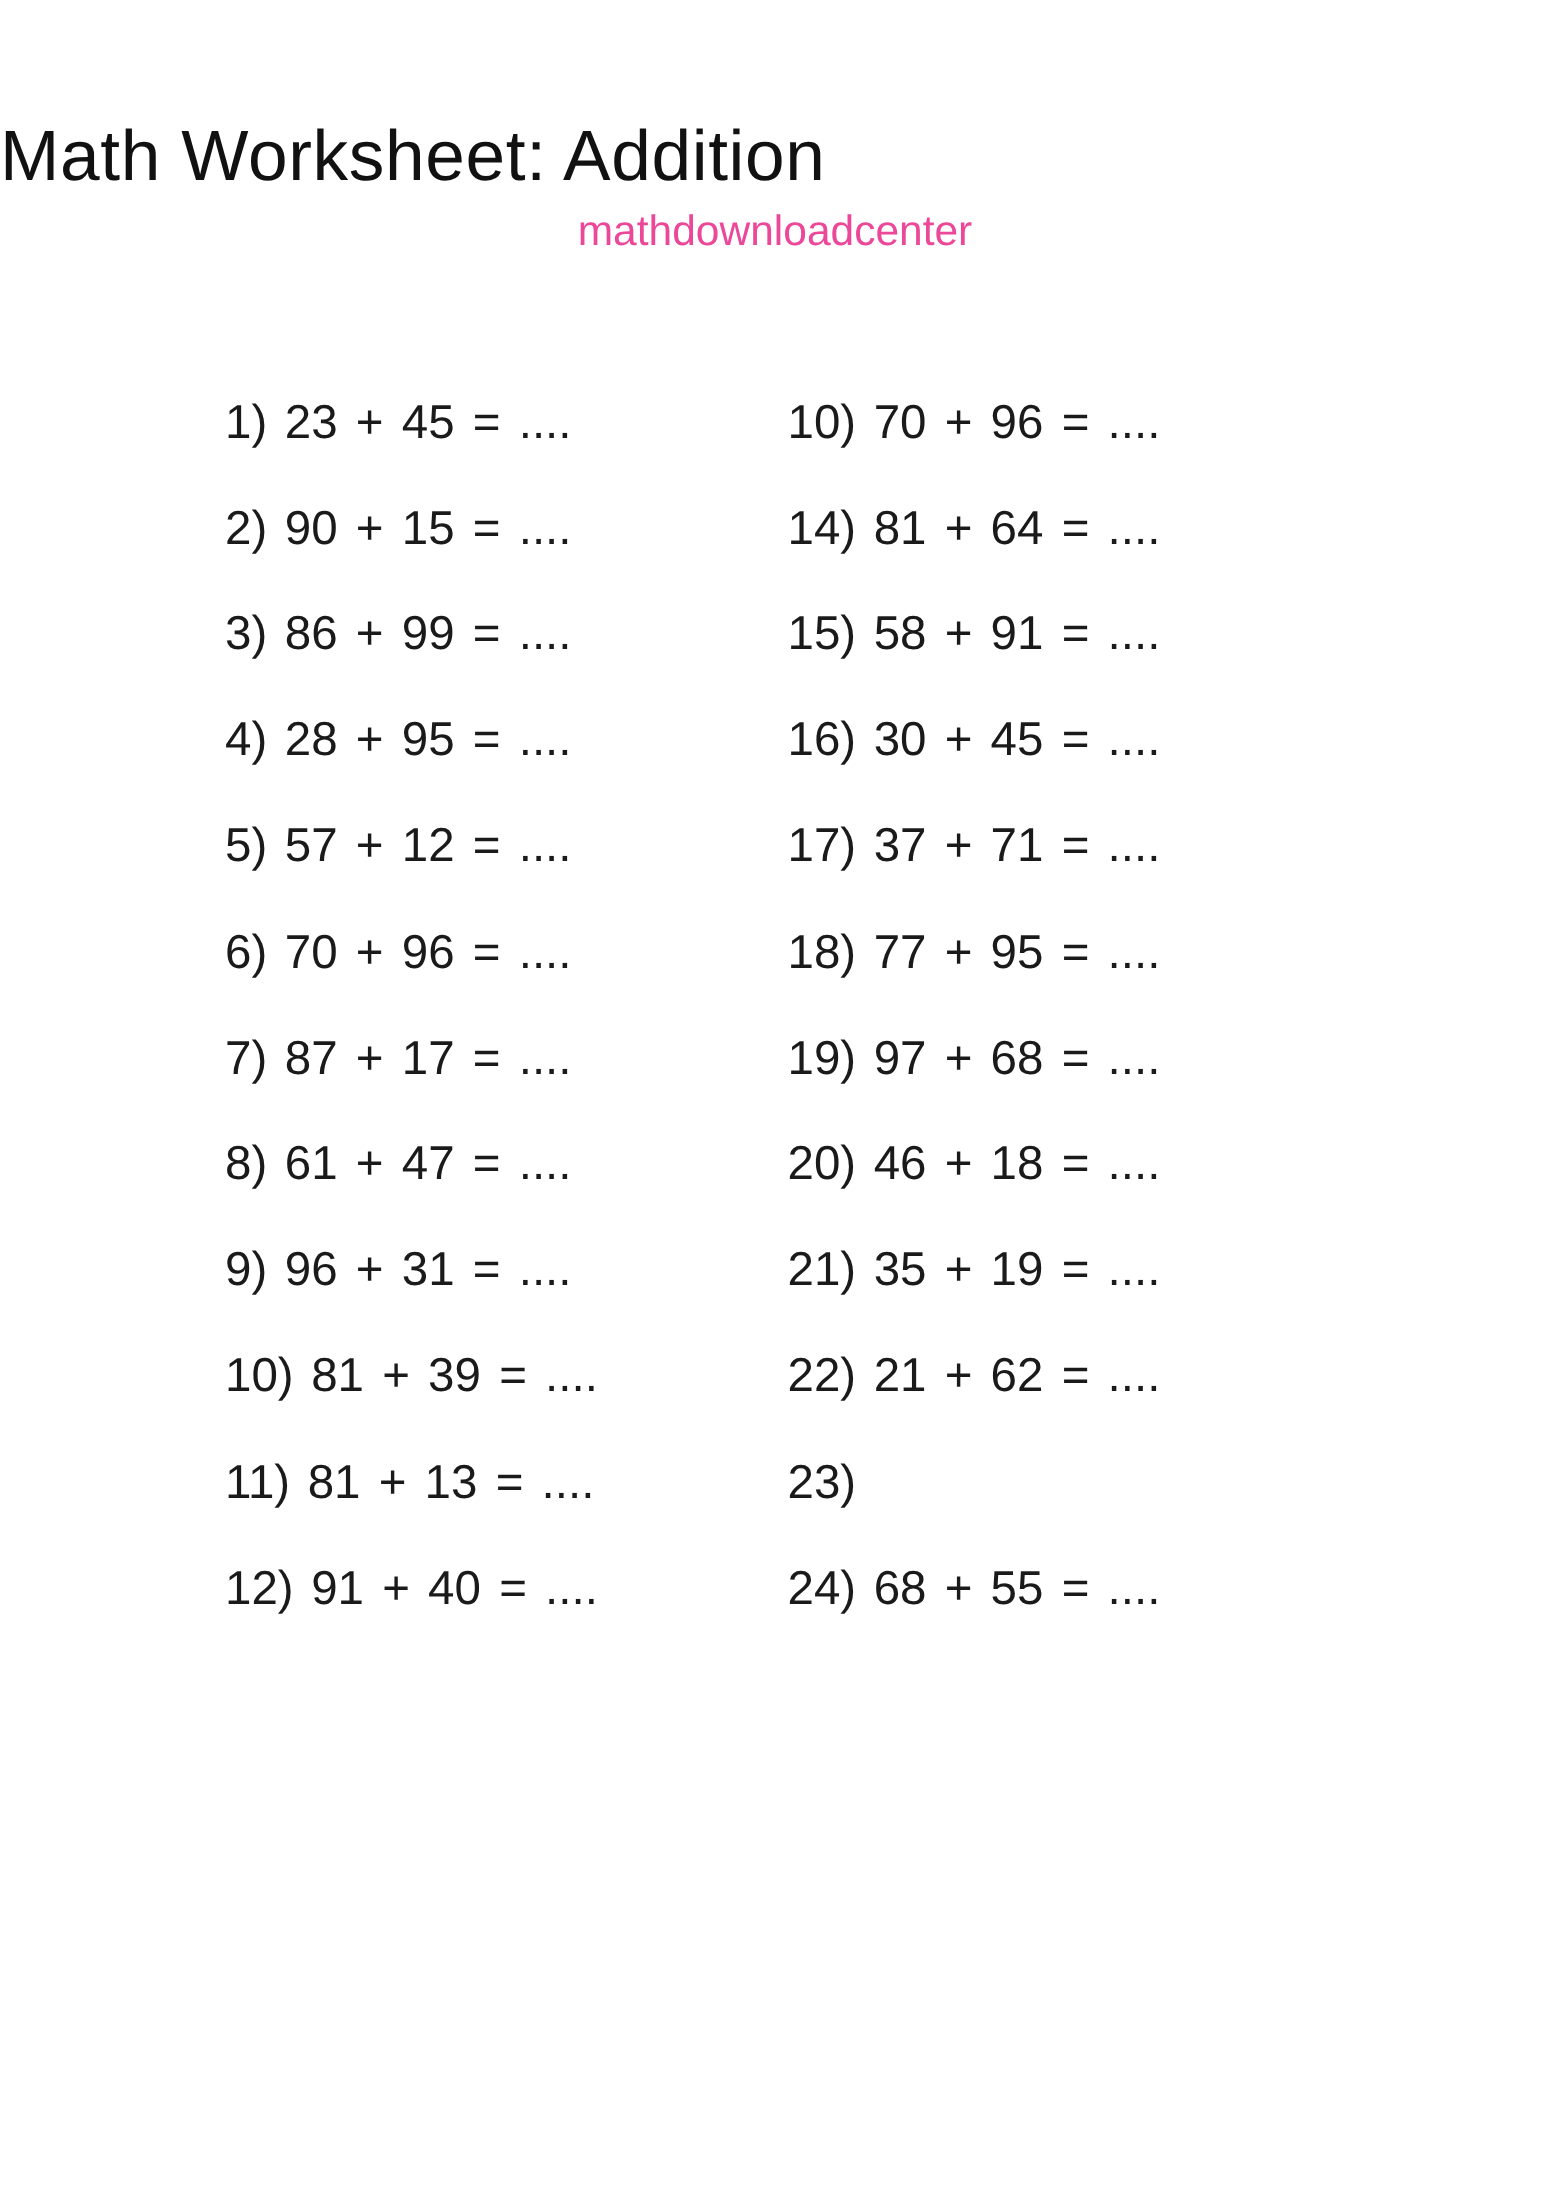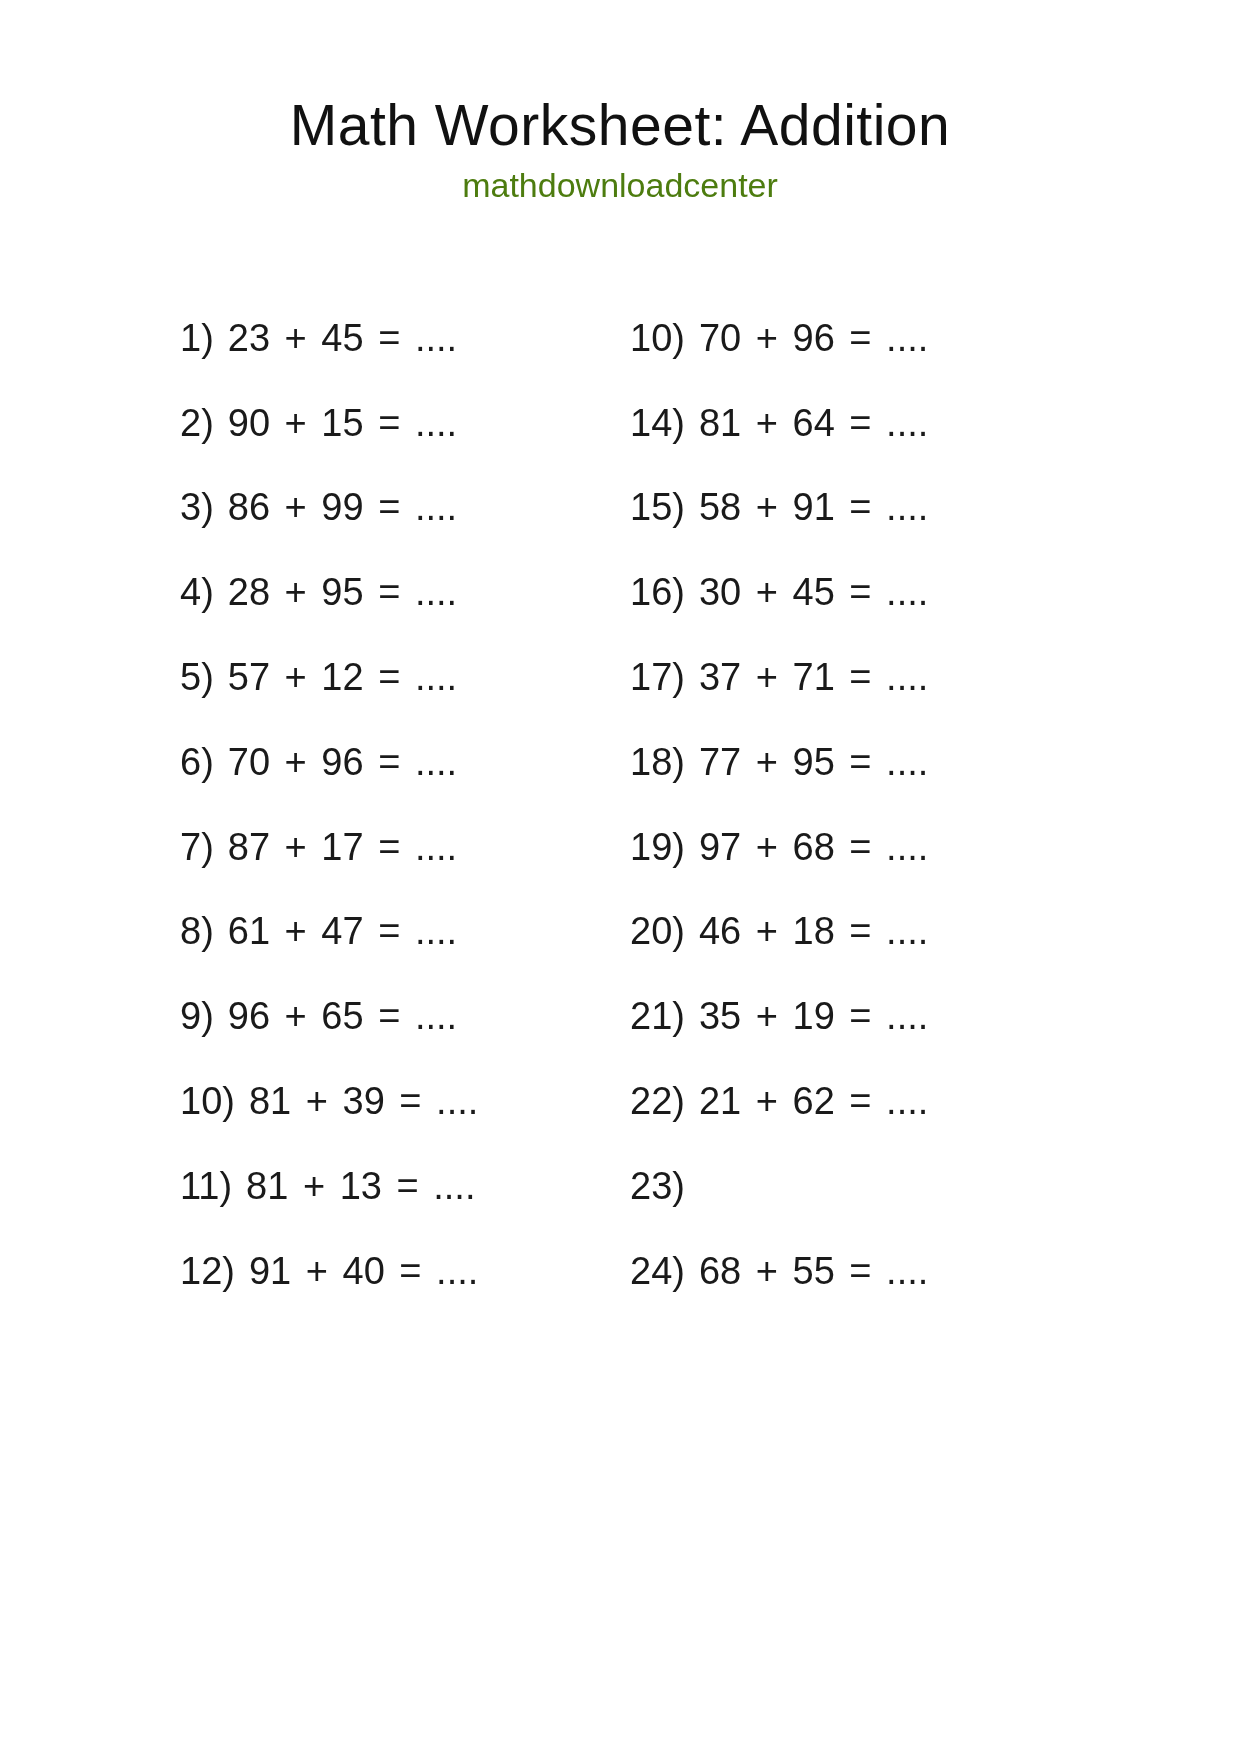--- a/index.html
+++ b/index.html
@@ -13,37 +13,37 @@
     height: 1754px;
     background: #ffffff;
     overflow: hidden;
     font-family: "Liberation Sans", sans-serif;
   }
   .title {
     position: absolute;
     top: 94px;
     left: 0;
     width: 100%;
-    text-align: center;
+    text-align: left;
     font-size: 57px;
     line-height: 62px;
     font-weight: 400;
     color: #111111;
     letter-spacing: 0.5px;
   }
   .subtitle {
     position: absolute;
     top: 164px;
     left: 0;
     width: 100%;
     text-align: center;
     font-size: 34px;
     line-height: 42px;
     font-weight: 400;
-    color: #4d7c0f;
+    color: #ec4899;
   }
   .col {
     position: absolute;
     top: 296px;
   }
   .col-left  { left: 180px; }
   .col-right { left: 630px; }
   .problem-row {
     height: 84.8px;
     display: flex;
@@ -91,21 +91,21 @@
       <div class="problem-row">
         <span class="plabel">7)</span>
         <span class="pexpr">87 + 17 = ....</span>
       </div>
       <div class="problem-row">
         <span class="plabel">8)</span>
         <span class="pexpr">61 + 47 = ....</span>
       </div>
       <div class="problem-row">
         <span class="plabel">9)</span>
-        <span class="pexpr">96 + 65 = ....</span>
+        <span class="pexpr">96 + 31 = ....</span>
       </div>
       <div class="problem-row">
         <span class="plabel">10)</span>
         <span class="pexpr">81 + 39 = ....</span>
       </div>
       <div class="problem-row">
         <span class="plabel">11)</span>
         <span class="pexpr">81 + 13 = ....</span>
       </div>
       <div class="problem-row">

